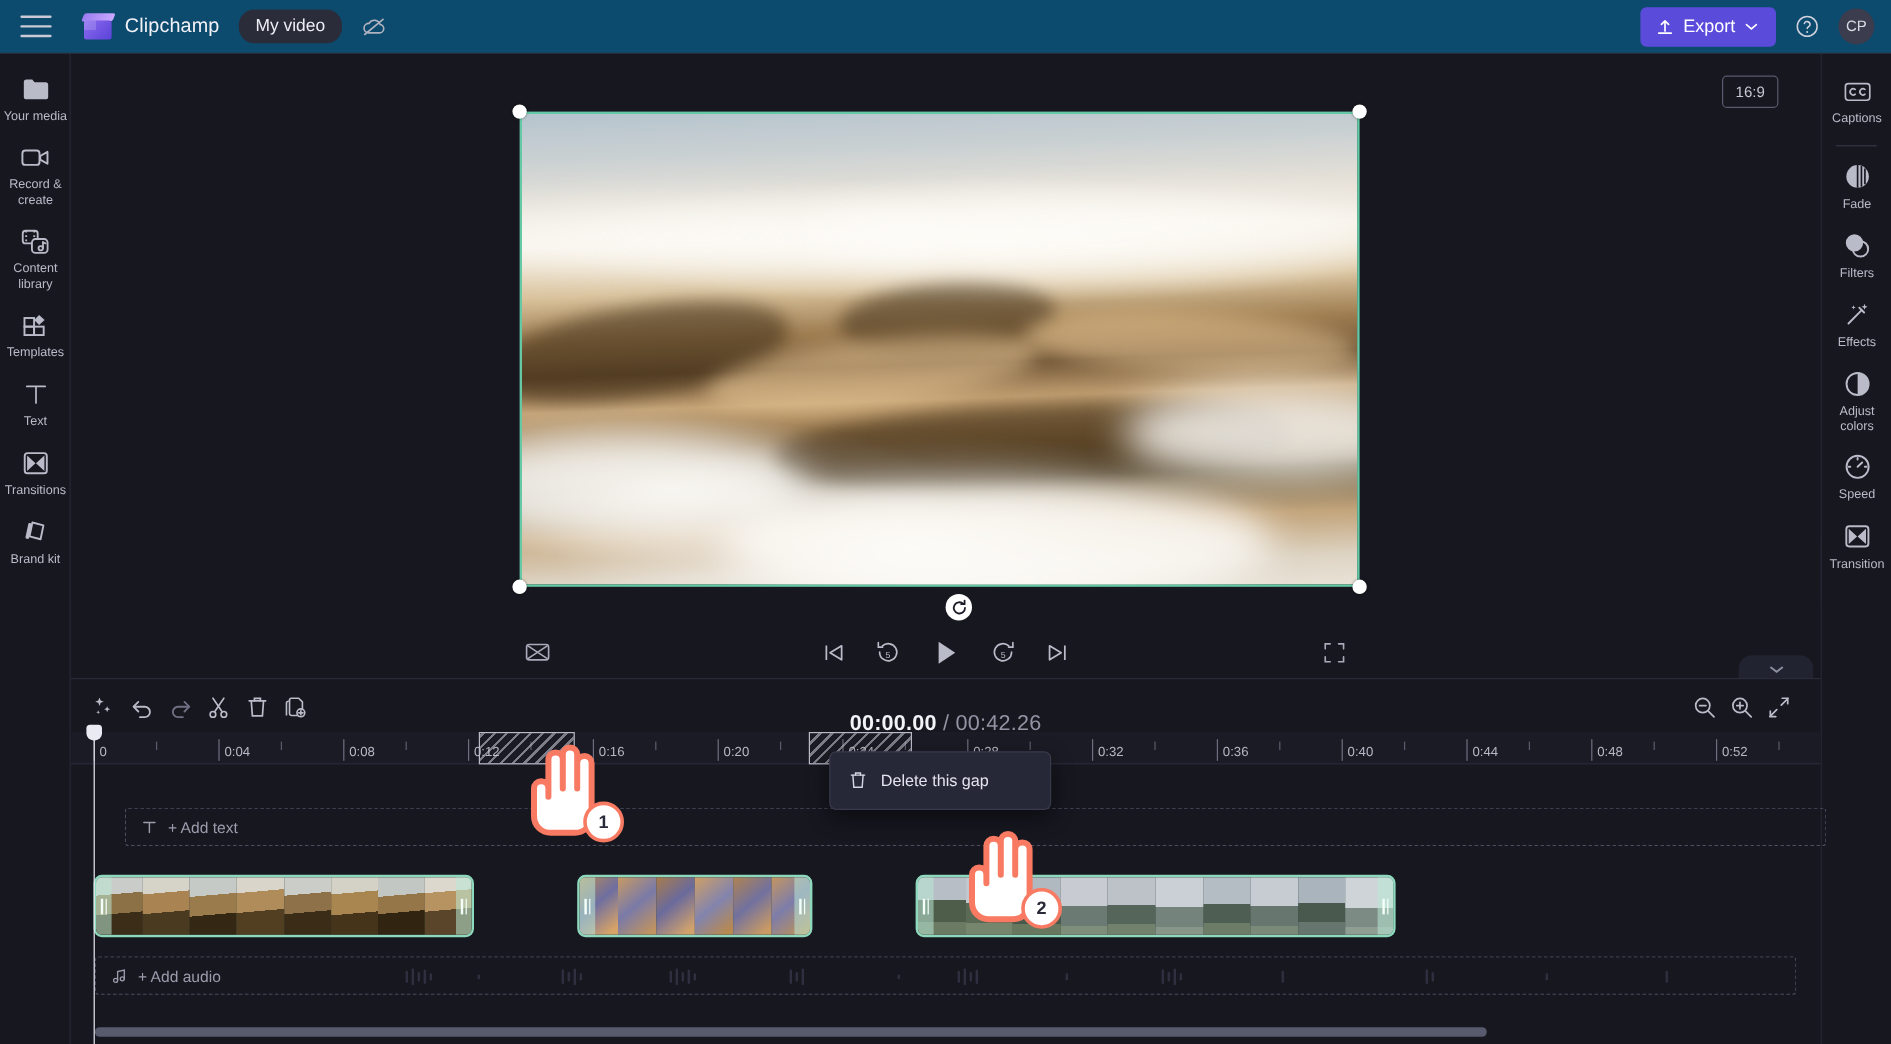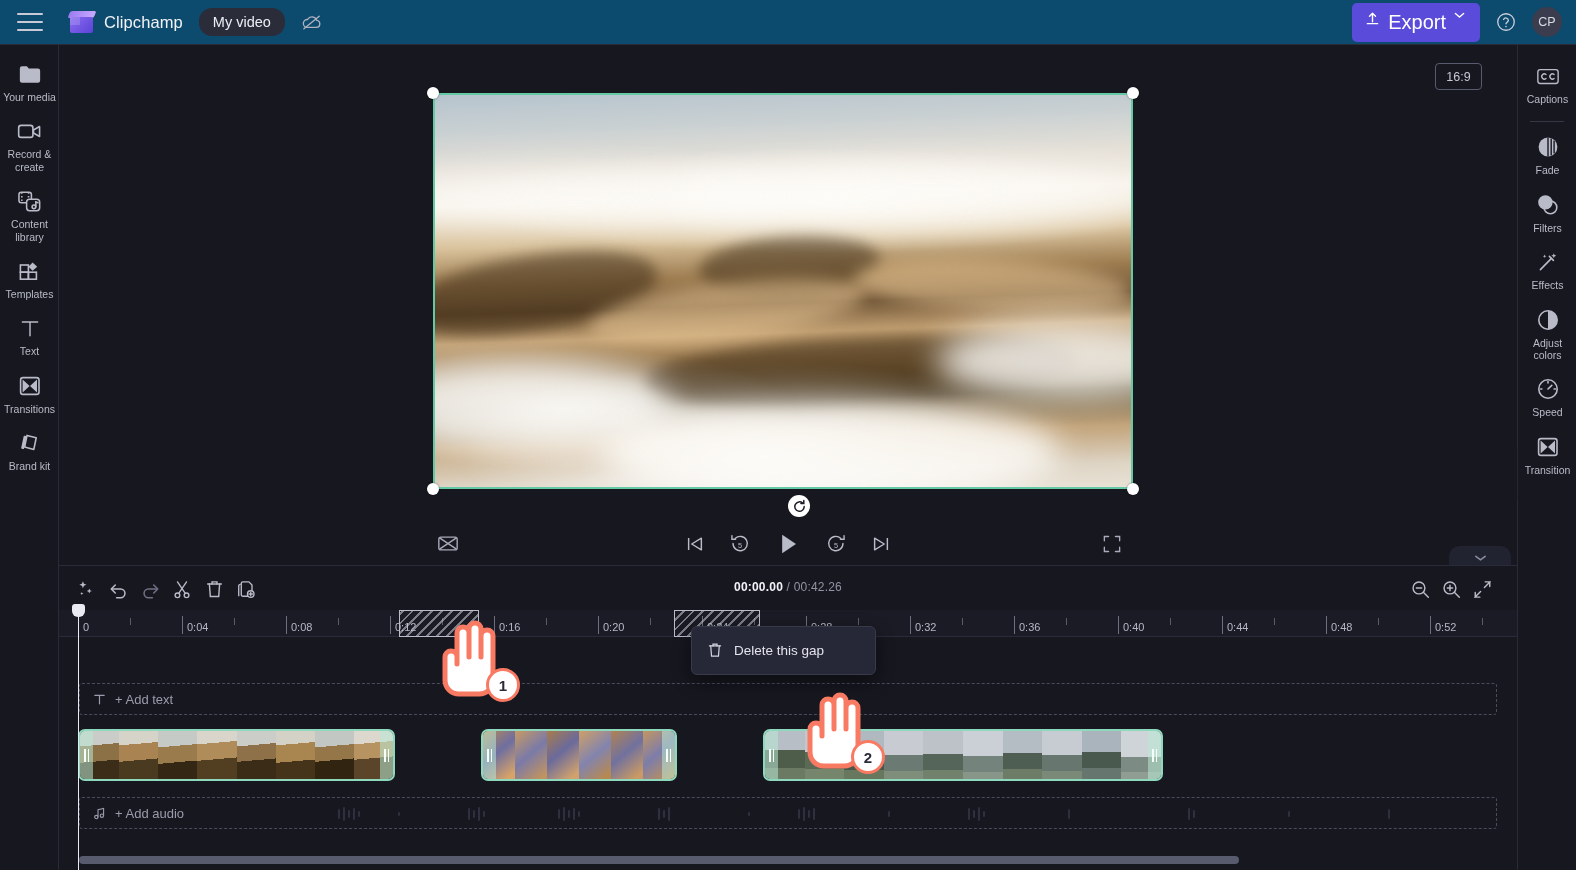--- a/index.html
+++ b/index.html
@@ -37,23 +37,23 @@
     background:rgba(255,255,255,0.16);
   }
   .brand-name { font-size: 16.5px; color:#f2f2f7; letter-spacing:0.1px;}
   .doc-title {
     margin-left: 16px; padding: 6px 14px; background:#2b2c3a; border-radius:13px;
     font-size: 14.5px; color:#eceef5; cursor:pointer;
   }
   .cloud-off { margin-left: 10px; width:34px;height:30px; display:flex;align-items:center;justify-content:center; border-radius:4px; cursor:pointer;}
   .header-right { margin-left:auto; display:flex; align-items:center; gap:13px; padding-right: 14px;}
   .export-btn {
-    display:flex; gap:8px;
+    display:flex; align-items:center; gap:8px;
     background:#5b4bdb; border-radius:5px; padding: 8px 15px 8px 13px;
-    font-size:20px; color:#fff; cursor:pointer;
+    font-size:15px; color:#fff; cursor:pointer;
   }
   .help-btn { width:26px;height:26px; display:flex;align-items:center;justify-content:center; cursor:pointer;}
   .avatar {
     width:30px;height:30px;border-radius:50%;background:#3b3d4e;
     display:flex;align-items:center;justify-content:center;
     font-size:12.5px; color:#d8dae4; cursor:pointer;
   }
 
   
   #left-rail {
@@ -147,22 +147,22 @@
   }
 
   
   #timeline {
     position:absolute; top:565px; left:59px; width:1458px; height:305px;
     background:#16171f; border-top:1px solid #2a2b38;
   }
   #tl-toolbar { position:relative; height:44px; }
   .tool-ico { position:absolute; top:11px; width:24px;height:24px; display:flex;align-items:center;justify-content:center; cursor:pointer;}
   #tl-time {
-    position:absolute; left:50%; transform:translateX(-50%); top:14px;
-    font-size:12px; letter-spacing:0.2px;
+    position:absolute; left:50%; transform:translateX(-50%); top:26px;
+    font-size:18px; letter-spacing:0.2px;
   }
   #tl-time .cur { color:#f2f2f7; font-weight:bold; }
   #tl-time .tot { color:#9294a4; }
   #ruler {
     position:absolute; top:44px; left:0; width:1458px; height:27px;
     background:#1a1b24; border-bottom:1px solid #2a2b38;
   }
   .tick-major { position:absolute; top:6px; width:1px; height:18px; background:#6d6f81; }
   .tick-minor { position:absolute; top:8px; width:1px; height:7px; background:#5a5c6d; }
   .tick-lbl { position:absolute; top:11px; font-size:11px; color:#b6b8c6; }
@@ -636,21 +636,21 @@
       <div class="tick-major" style="left:1371px;"></div>
         <div class="tick-lbl" style="left:1376px;">0:52</div>
       <div class="tick-minor" style="left:1423px;"></div>
 
       <div class="gap-region" style="left:340px; width:80px;"></div>
       <div class="gap-region" style="left:615px; width:86px;"></div>
     </div>
 
     <div id="tracks">
 
-      <div class="track-placeholder" style="top:46px;">
+      <div class="track-placeholder" style="top:36px;margin-left:25px;">
         <svg width="13" height="13" viewBox="0 0 14 14" fill="none" stroke="#9a9cac" stroke-width="1.3" stroke-linecap="round">
           <path d="M2 2.6h10M7 2.6v9"></path>
         </svg>
         <span>+ Add text</span>
       </div>
 
       <div class="clip" style="left:19px; top:92px; width:317px;">
         <div class="thumbs">
           <span style="background:linear-gradient(175deg,#c9ccc8 0 30%,#8c7046 30% 62%,#3c2d18 62% 100%)"></span>
           <span style="background:linear-gradient(175deg,#d6d3c9 0 28%,#a98352 28% 60%,#4a3a20 60% 100%)"></span>

